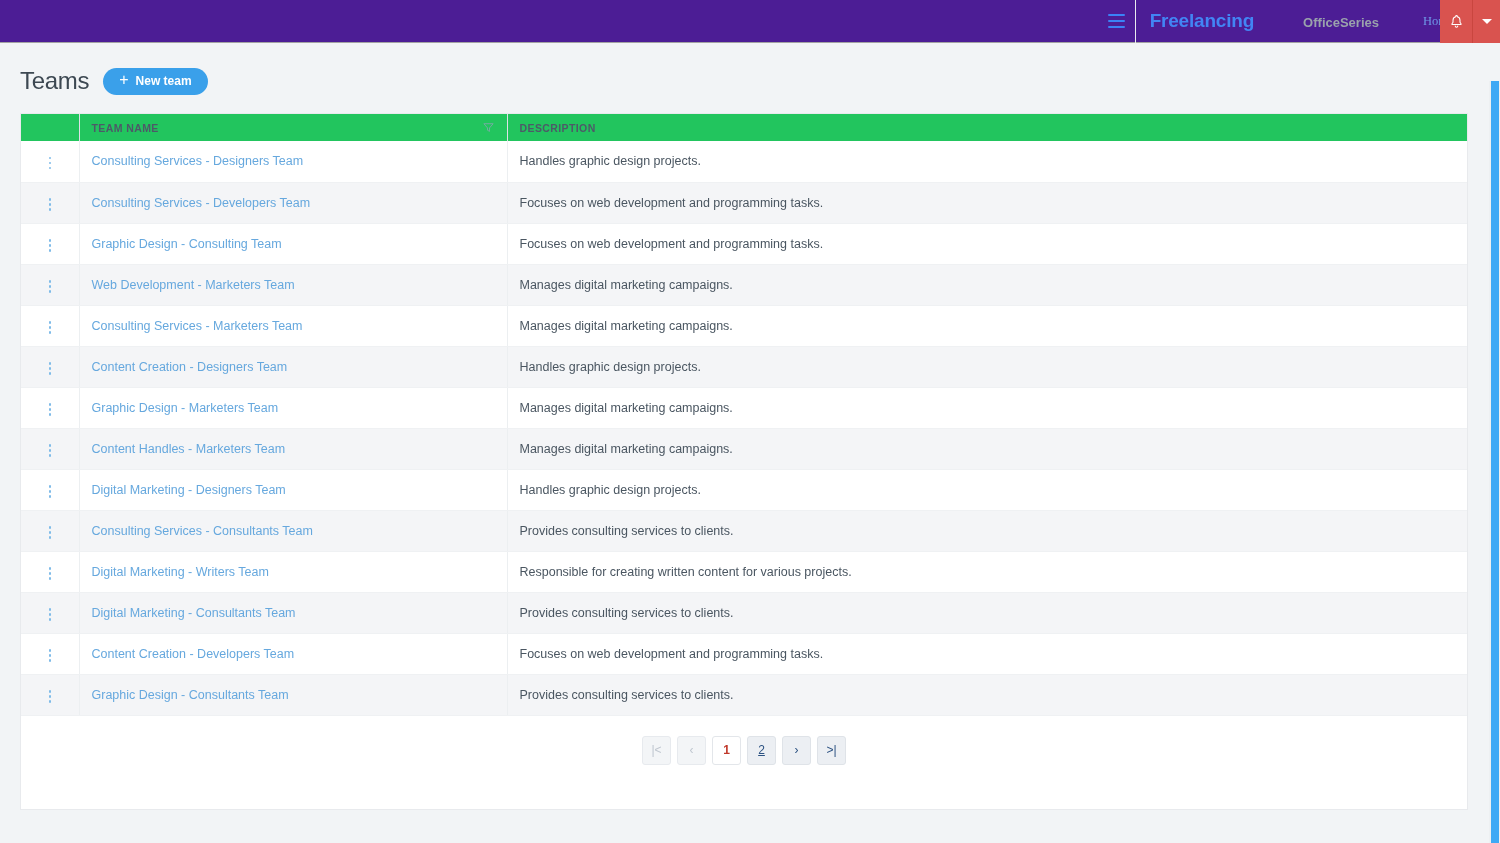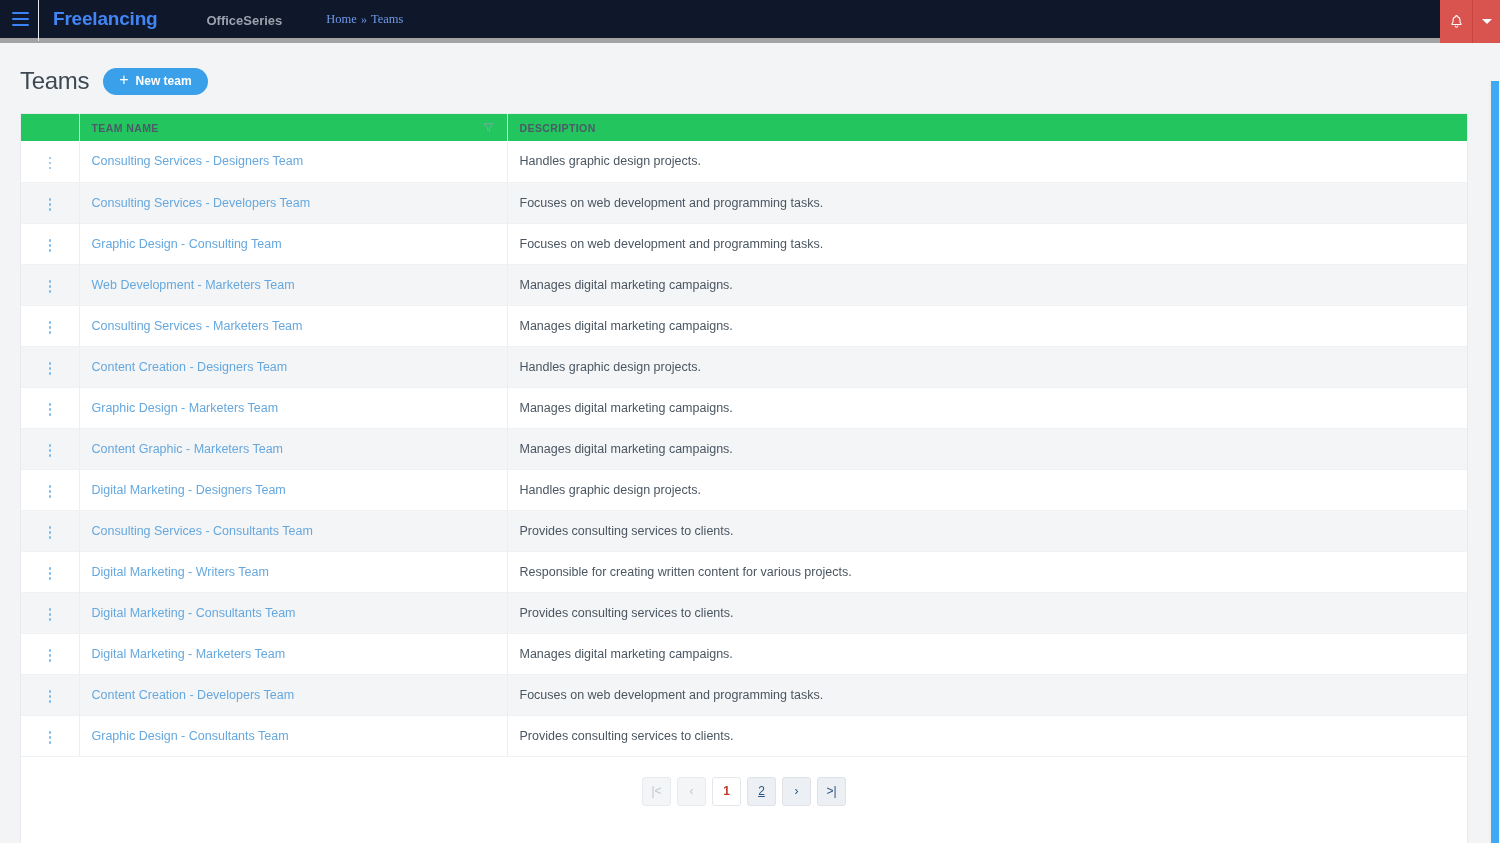--- a/index.html
+++ b/index.html
@@ -15,24 +15,25 @@
     font-family: "Liberation Sans", sans-serif;
     background: #f2f4f6;
     color: #3d4852;
     -webkit-font-smoothing: antialiased;
   }
 
   
   .navbar {
     position: relative;
     height: 43px;
-    background: #0f172a;
-    display: flex;
-    align-items: center;
-    border-bottom: 5px solid #a3a3a3;
+    background: #4c1d95;
+    display: flex;
+    align-items: center;
+    border-bottom: 1px solid #a3a3a3;
+    justify-content: flex-end;
   }
 
   .hamburger {
     width: 38px;
     height: 43px;
     display: flex;
     flex-direction: column;
     align-items: center;
     justify-content: center;
     gap: 4px;
@@ -433,21 +434,21 @@
               </span></td>
             <td><a class="team-link" href="#">Graphic Design - Marketers Team</a></td>
             <td><span class="desc-text">Manages digital marketing campaigns.</span></td>
           </tr>
           <tr>
             <td class="cell-kebab"><span class="kebab">
                 <i></i>
                 <i></i>
                 <i></i>
               </span></td>
-            <td><a class="team-link" href="#">Content Graphic - Marketers Team</a></td>
+            <td><a class="team-link" href="#">Content Handles - Marketers Team</a></td>
             <td><span class="desc-text">Manages digital marketing campaigns.</span></td>
           </tr>
           <tr>
             <td class="cell-kebab"><span class="kebab">
                 <i></i>
                 <i></i>
                 <i></i>
               </span></td>
             <td><a class="team-link" href="#">Digital Marketing - Designers Team</a></td>
             <td><span class="desc-text">Handles graphic design projects.</span></td>
@@ -471,29 +472,20 @@
             <td><span class="desc-text">Responsible for creating written content for various projects.</span></td>
           </tr>
           <tr>
             <td class="cell-kebab"><span class="kebab">
                 <i></i>
                 <i></i>
                 <i></i>
               </span></td>
             <td><a class="team-link" href="#">Digital Marketing - Consultants Team</a></td>
             <td><span class="desc-text">Provides consulting services to clients.</span></td>
-          </tr>
-          <tr>
-            <td class="cell-kebab"><span class="kebab">
-                <i></i>
-                <i></i>
-                <i></i>
-              </span></td>
-            <td><a class="team-link" href="#">Digital Marketing - Marketers Team</a></td>
-            <td><span class="desc-text">Manages digital marketing campaigns.</span></td>
           </tr>
           <tr>
             <td class="cell-kebab"><span class="kebab">
                 <i></i>
                 <i></i>
                 <i></i>
               </span></td>
             <td><a class="team-link" href="#">Content Creation - Developers Team</a></td>
             <td><span class="desc-text">Focuses on web development and programming tasks.</span></td>
           </tr>

